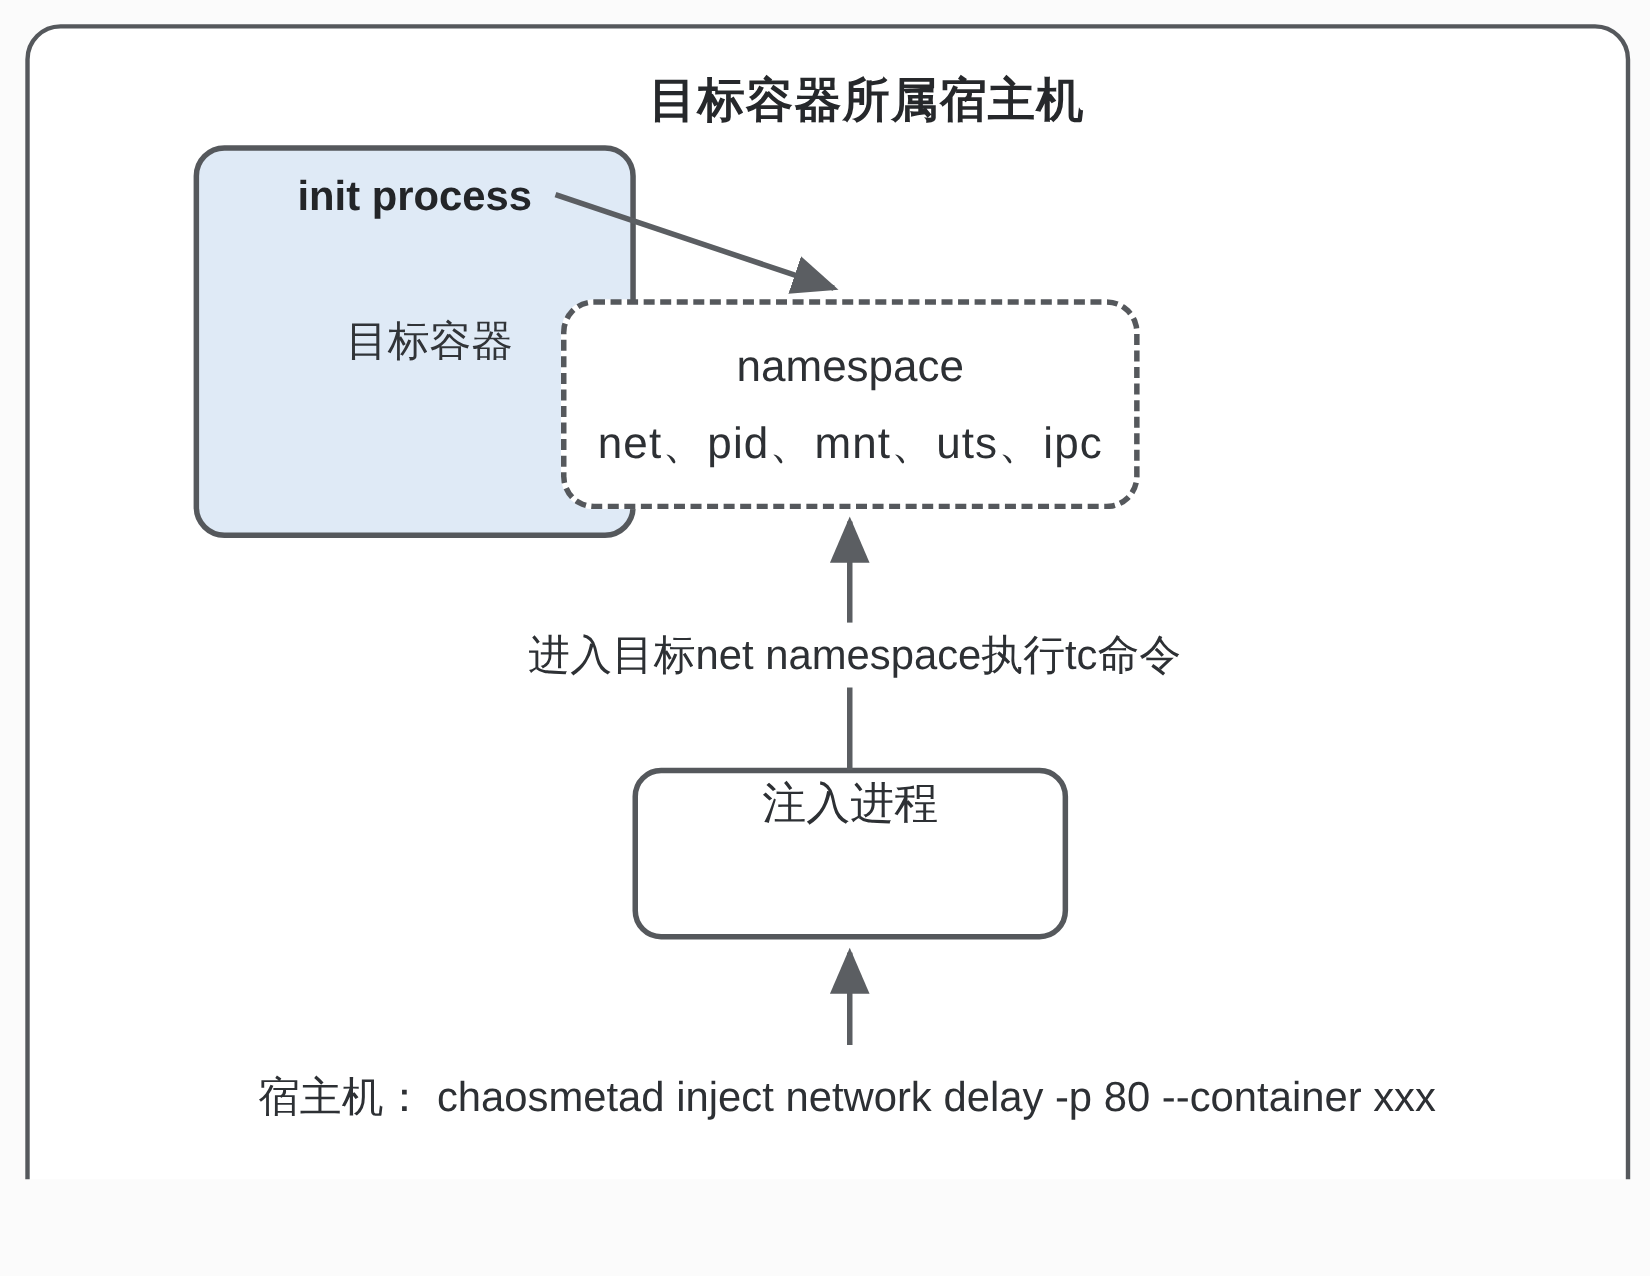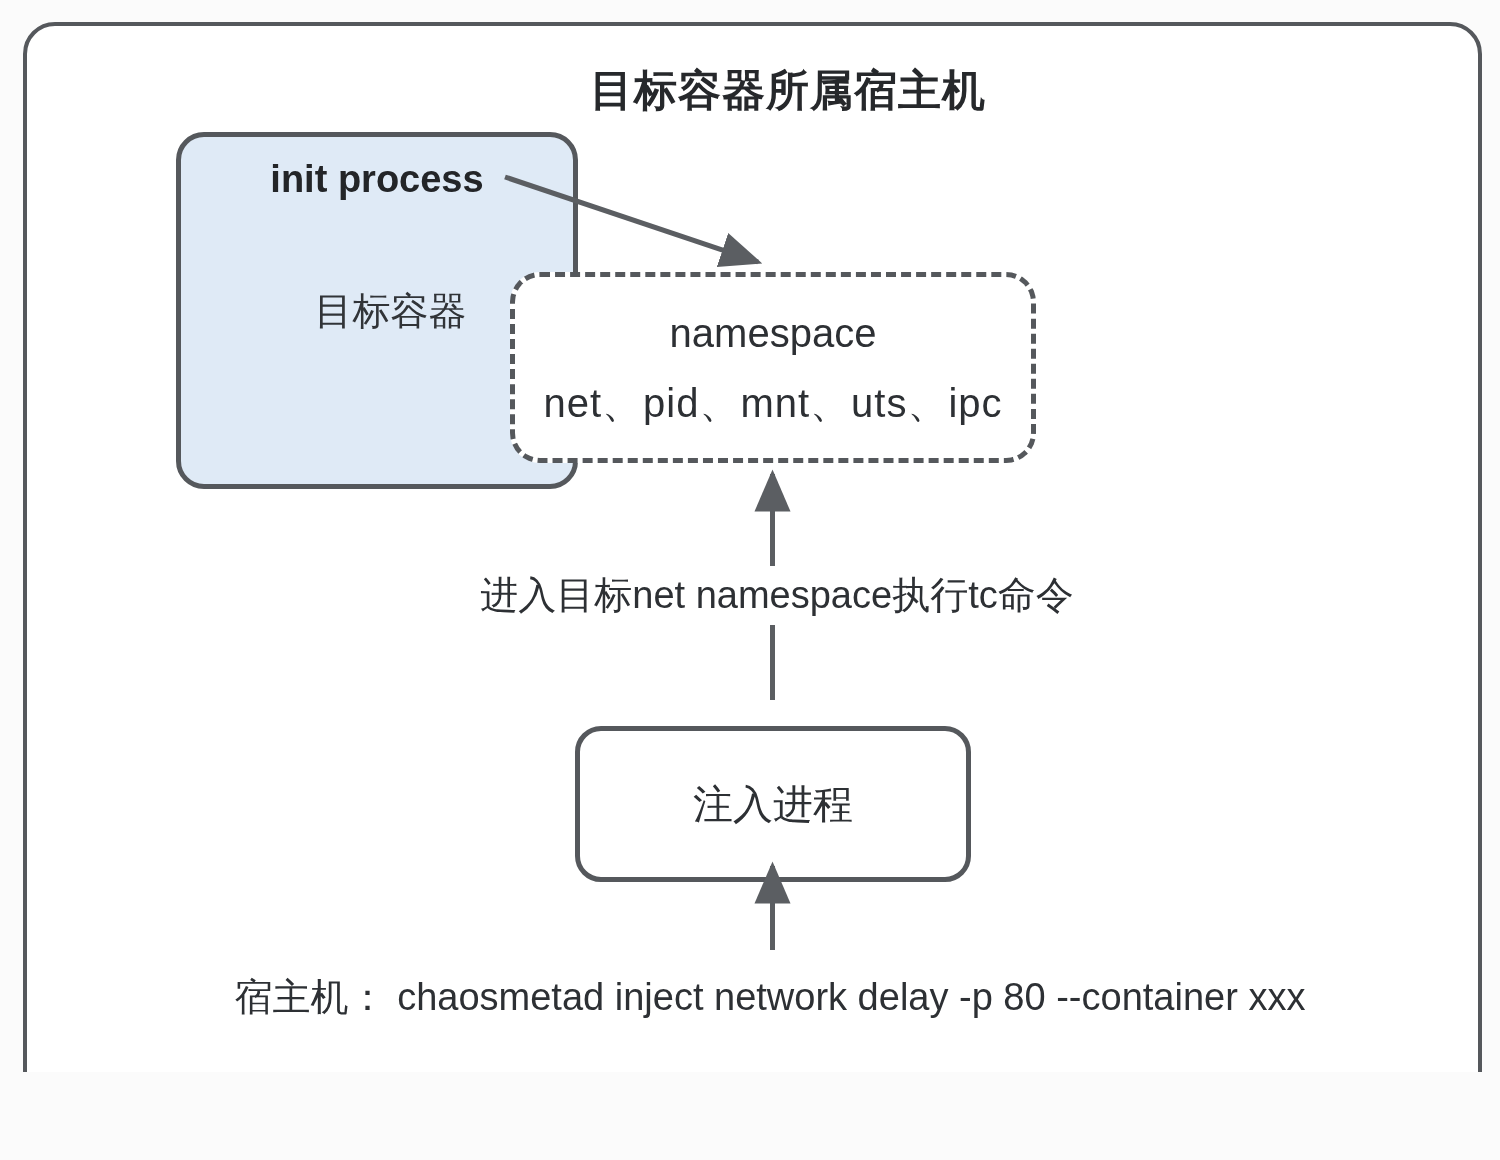--- a/index.html
+++ b/index.html
@@ -48,23 +48,22 @@
     z-index: 3;
   }
   .namespace-title { font-size: 40px; color: #2d3034; line-height: 44px; }
   .namespace-items { font-size: 40px; color: #2d3034; line-height: 44px; letter-spacing: 1px; }
 
   .inject-box {
     position: absolute; left: 575px; top: 698px; width: 396px; height: 156px;
     background: var(--box_bg, #ffffff);
     border: 5px solid var(--border, #55585c);
     border-radius: 26px;
-    display: flex; align-items: center; justify-content: center;
+    display: flex; justify-content: center;
     z-index: 3;
-    margin-top: 28px;
   }
   .inject-label { font-size: 40px; color: #2d3034; }
 
   .arrows-layer {
     position: absolute; left: 0; top: 0; width: 1500px; height: 1160px;
     z-index: 4; pointer-events: none;
   }
   .arrows-layer line { stroke: var(--arrow, #5b5e62); stroke-width: 5; }
   .arrows-layer .arrow-head { fill: var(--arrow, #5b5e62); }
 

